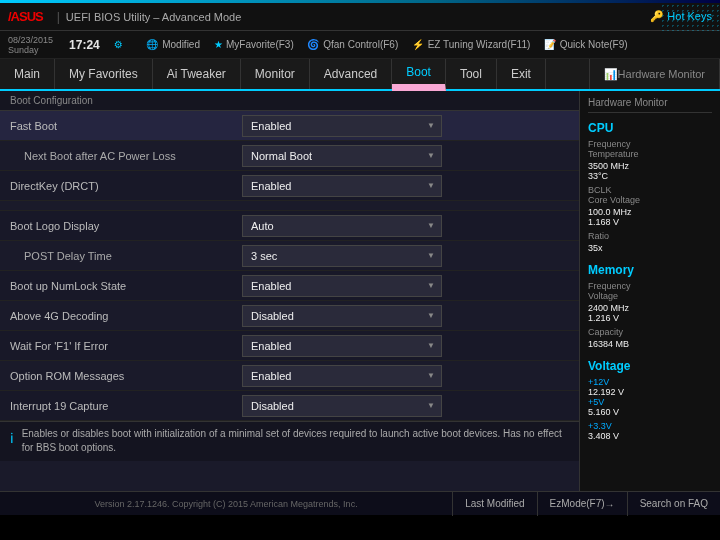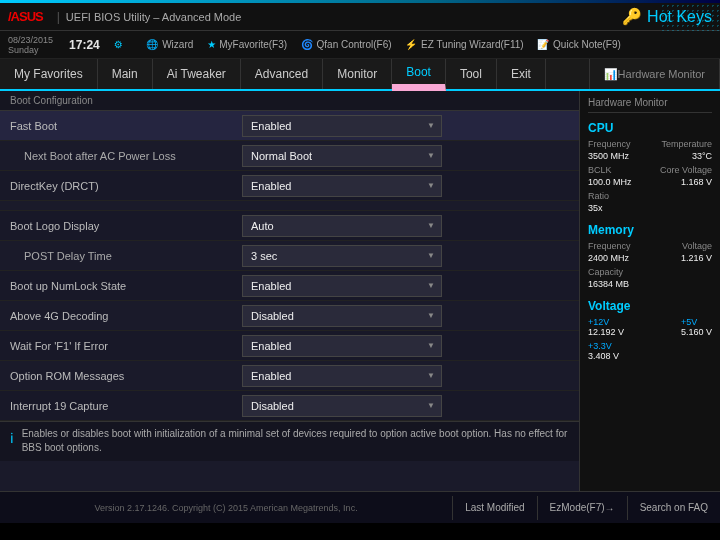--- a/index.html
+++ b/index.html
@@ -29,21 +29,21 @@
       margin-right: 8px;
       letter-spacing: -1px;
     }
     .bios-title {
       color: #aaa;
       font-size: 11px;
     }
     .top-bar-right {
       margin-left: auto;
       color: #0cf;
-      font-size: 16px;
+      font-size: 11px;
       cursor: pointer;
     }
 
     
     .time-bar {
       background: #111;
       height: 28px;
       display: flex;
       align-items: center;
       padding: 0 8px;
@@ -181,20 +181,21 @@
     .hw-section-title {
       color: #0cf;
       font-size: 12px;
       font-weight: bold;
       margin-bottom: 4px;
     }
     .hw-row {
       display: flex;
       justify-content: space-between;
       margin-bottom: 2px;
+      flex-direction: column;
     }
     .hw-key { color: #888; font-size: 9px; }
     .hw-val { color: #eee; font-size: 9px; }
     .hw-v-label { color: #0af; font-size: 9px; }
     .hw-v-val { color: #eee; font-size: 9px; }
 
     
     .info-bar {
       background: #141420;
       min-height: 40px;
@@ -211,21 +212,21 @@
     }
     .info-text {
       color: #aaa;
       font-size: 10px;
       line-height: 1.4;
     }
 
     
     .footer {
       background: #0d0d1a;
-      height: 32px;
+      height: 24px;
       display: flex;
       align-items: center;
       border-top: 1px solid #333;
     }
     .footer-left {
       flex: 1;
       text-align: center;
       color: #666;
       font-size: 9px;
     }
@@ -281,21 +282,21 @@
 <div class="time-bar">
   <div style="display:flex;flex-direction:column;margin-right:4px;">
     <span style="color:#888;font-size:9px;">08/23/2015</span>
     <span style="color:#888;font-size:9px;">Sunday</span>
   </div>
   <div class="time-display">17:24</div>
   <span style="color:#0cf;font-size:10px;margin-left:2px;">⚙</span>
   <div class="time-bar-icons">
     <div class="time-bar-icon">
       <span class="icon-sym">🌐</span>
-        <span>Wizard</span>
+        <span>Modified</span>
     </div>
     <div class="time-bar-icon">
       <span class="icon-sym">★</span>
         <span>MyFavorite(F3)</span>
     </div>
     <div class="time-bar-icon">
       <span class="icon-sym">🌀</span>
         <span>Qfan Control(F6)</span>
     </div>
     <div class="time-bar-icon">
@@ -303,25 +304,25 @@
         <span>EZ Tuning Wizard(F11)</span>
     </div>
     <div class="time-bar-icon">
       <span class="icon-sym">📝</span>
         <span>Quick Note(F9)</span>
     </div>
   </div>
 </div>
 
 <div class="nav-bar">
+  <div class="nav-item">Main</div>
   <div class="nav-item">My Favorites</div>
-  <div class="nav-item">Main</div>
   <div class="nav-item">Ai Tweaker</div>
+  <div class="nav-item">Monitor</div>
   <div class="nav-item">Advanced</div>
-  <div class="nav-item">Monitor</div>
   <div class="nav-item active">Boot</div>
   <div class="nav-item">Tool</div>
   <div class="nav-item">Exit</div>
   <div class="nav-right-section">
     <div class="nav-item" style="color:#888;font-size:11px;border-left:1px solid #333;">
       📊 <span>Hardware Monitor</span>
     </div>
   </div>
 </div>
 
@@ -377,21 +378,21 @@
       <div class="config-dropdown">Enabled</div>
     </div>
 
     <div class="config-row">
       <div class="config-label">Interrupt 19 Capture</div>
       <div class="config-dropdown">Disabled</div>
     </div>
 
     <div class="info-bar">
       <span class="info-icon">ℹ</span>
-      <span class="info-text">Enables or disables boot with initialization of a minimal set of devices required to option active boot option. Has no effect for BBS boot options.</span>
+      <span class="info-text">Enables or disables boot with initialization of a minimal set of devices required to launch active boot devices. Has no effect for BBS boot options.</span>
     </div>
   </div>
 
   <div class="right-panel">
     <div class="hw-title">Hardware Monitor</div>
 
     <div class="hw-section">
       <div class="hw-section-title">CPU</div>
       <div class="hw-row">
         <span class="hw-key">Frequency</span>

